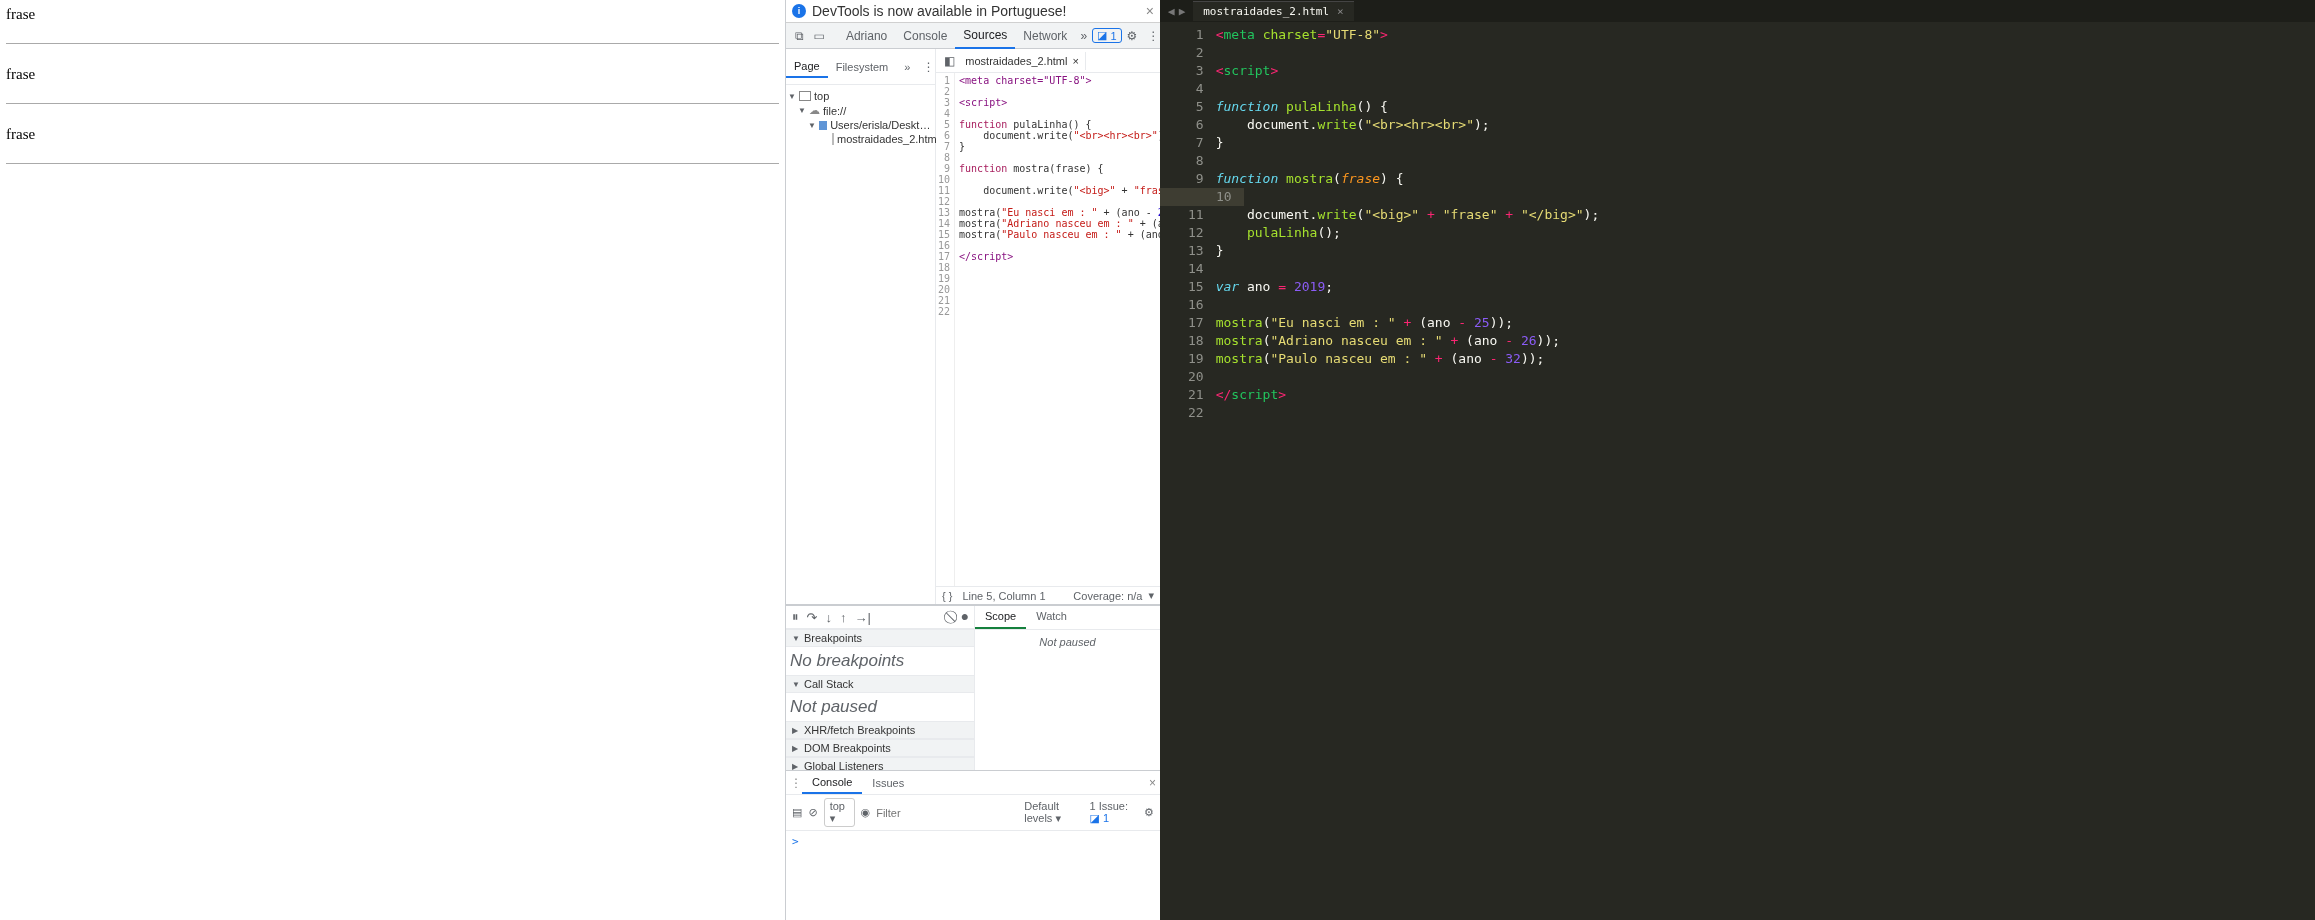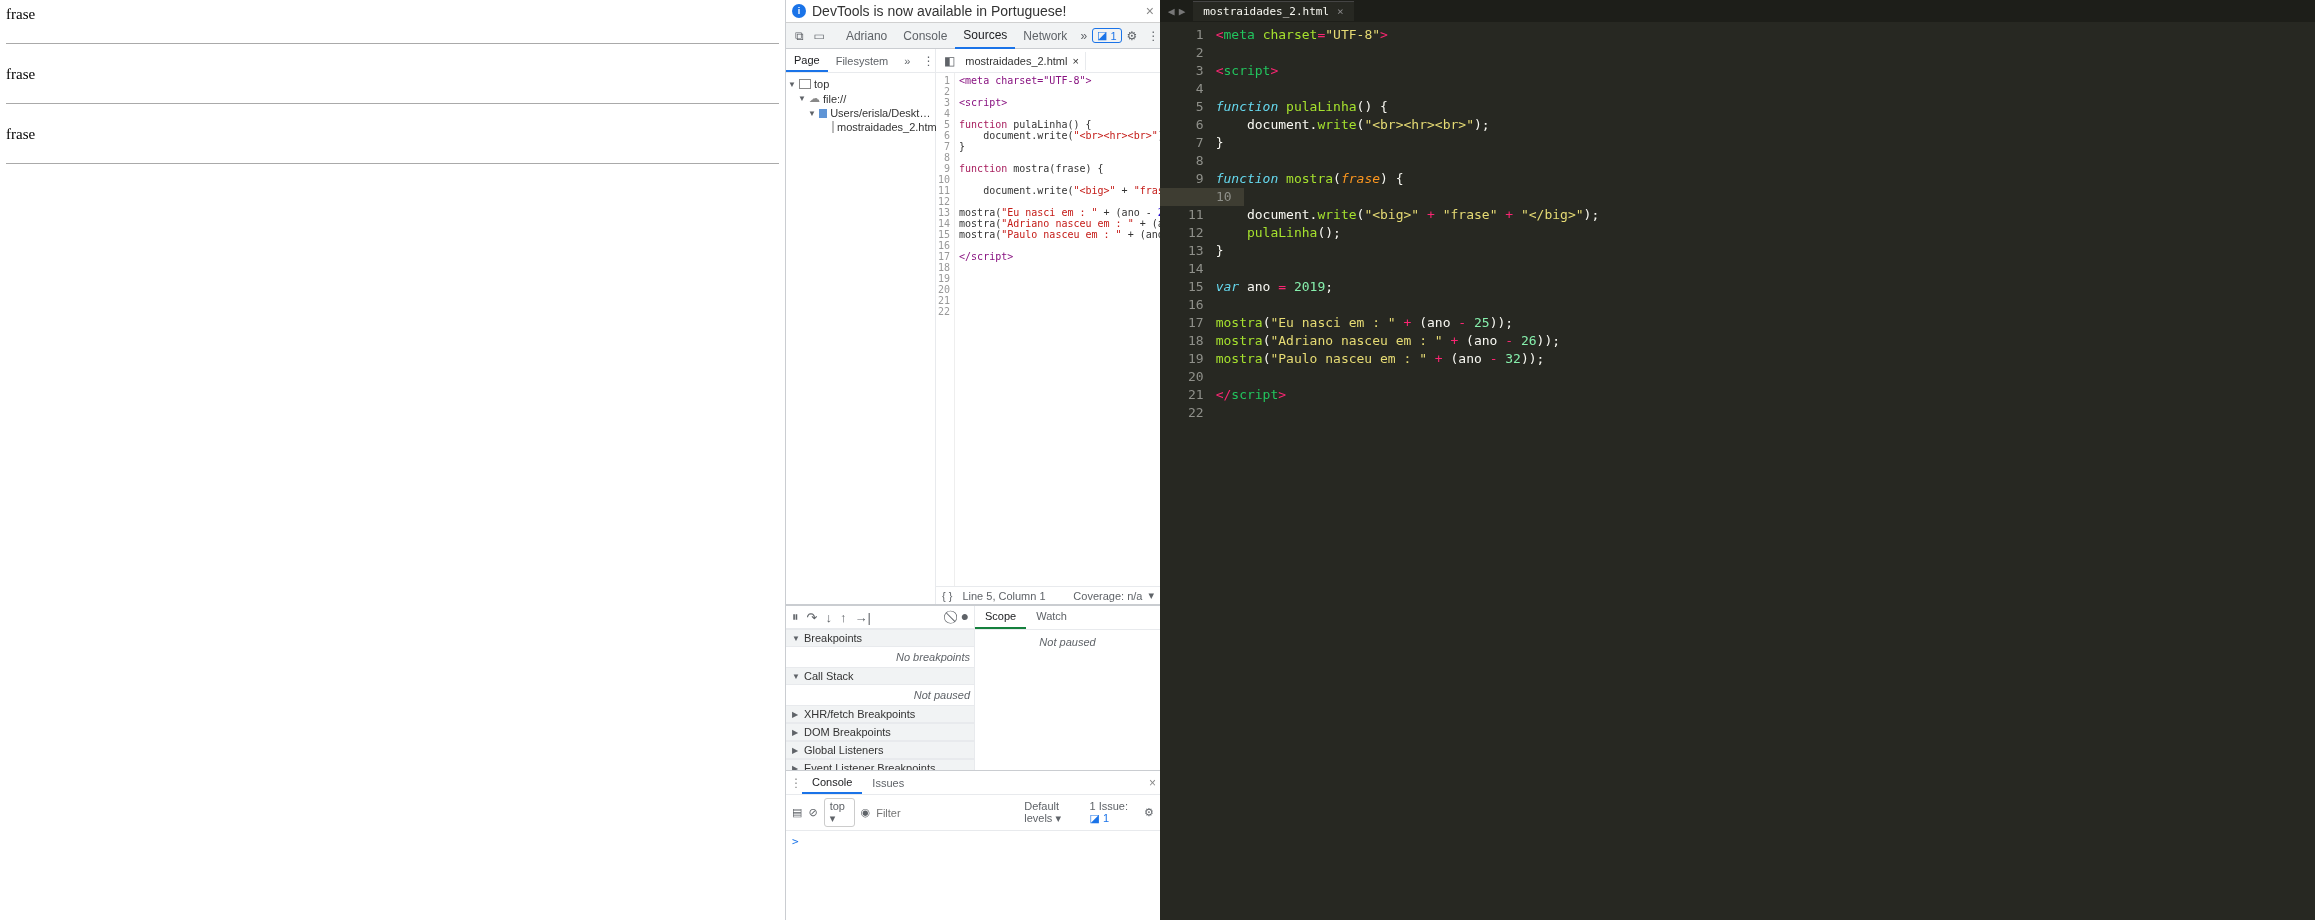--- a/index.html
+++ b/index.html
@@ -32,21 +32,21 @@
   .dt-tabbar .spacer { flex: 1; }
   .dt-tabbar .badge { display: inline-flex; align-items: center; gap: 3px; border: 1px solid #1a73e8; color: #1a73e8; padding: 0 4px; border-radius: 3px; font-size: 11px; }
   .dt-tabbar .gear { color: #5f6368; }
 
   
   .sources-body { flex: 1; display: flex; flex-direction: column; min-height: 0; }
   .sources-top { flex: 1; display: flex; min-height: 0; border-bottom: 1px solid #cacdd1; }
 
   
   .nav-pane { width: 150px; background: #fff; border-right: 1px solid #e8eaed; display: flex; flex-direction: column; }
-  .nav-tabs { display: flex; align-items: center; border-bottom: 1px solid #e8eaed; height: 24px; }
+  .nav-tabs { display: flex; align-items: center; border-bottom: 1px solid #e8eaed; height: 36px; }
   .nav-tabs .ntab { padding: 4px 8px; font-size: 11px; color: #5f6368; cursor: pointer; }
   .nav-tabs .ntab.active { color: #202124; border-bottom: 2px solid #1a73e8; }
   .nav-tree { padding: 4px 2px; font-size: 11px; color: #333; }
   .nav-tree .tree-row { display: flex; align-items: center; gap: 3px; padding: 1px 0; white-space: nowrap; }
   .nav-tree .indent1 { padding-left: 10px; }
   .nav-tree .indent2 { padding-left: 20px; }
   .nav-tree .indent3 { padding-left: 44px; }
   .tri { font-size: 8px; color: #5f6368; width: 8px; display: inline-block; }
   .frame-icon { width: 12px; height: 10px; border: 1px solid #888; display: inline-block; }
   .cloud-icon::before { content: "☁"; color: #888; font-size: 11px; }
@@ -69,21 +69,21 @@
   .ed-status { display: flex; align-items: center; border-top: 1px solid #e8eaed; font-size: 11px; padding: 2px 6px; color: #5f6368; }
   .ed-status .sp { flex: 1; }
 
   
   .dbg-bottom { height: 165px; display: flex; border-top: 1px solid #cacdd1; background: #fff; }
   .dbg-left { width: 189px; display: flex; flex-direction: column; border-right: 1px solid #e8eaed; }
   .dbg-toolbar { display: flex; align-items: center; gap: 8px; padding: 3px 6px; border-bottom: 1px solid #e8eaed; color: #5f6368; font-size: 13px; }
   .dbg-toolbar .ico { cursor: pointer; }
   .dbg-sections { flex: 1; overflow-y: auto; }
   .dbg-section-hdr { background: #f1f3f4; border-top: 1px solid #e8eaed; border-bottom: 1px solid #e8eaed; padding: 2px 6px; font-size: 11px; color: #333; cursor: pointer; display: flex; align-items: center; gap: 4px; }
-  .dbg-section-body { padding: 4px; font-size: 11px; color: #5f6368; text-align: right; font-style: italic; }
+  .dbg-section-body { padding: 4px; font-size: 17px; color: #5f6368; text-align: left; font-style: italic; }
   .dbg-right { flex: 1; display: flex; flex-direction: column; }
   .scope-tabs { display: flex; border-bottom: 1px solid #e8eaed; height: 24px; }
   .scope-tabs .stab { padding: 4px 10px; font-size: 11px; color: #5f6368; cursor: pointer; }
   .scope-tabs .stab.active { color: #202124; border-bottom: 2px solid #15803d; }
   .scope-body { flex: 1; padding: 6px; font-size: 11px; color: #5f6368; text-align: center; font-style: italic; }
 
   
   .console-drawer { height: 150px; display: flex; flex-direction: column; border-top: 1px solid #cacdd1; background: #fff; }
   .cd-tabs { display: flex; align-items: center; border-bottom: 1px solid #e8eaed; height: 24px; padding: 0 4px; }
   .cd-tabs .ctab { padding: 4px 10px; font-size: 11px; color: #5f6368; cursor: pointer; }
@@ -103,21 +103,21 @@
   .ce-code-area { flex: 1; display: flex; overflow: auto; padding-top: 4px; }
   .ce-gutter { background: #272822; color: #8f908a; text-align: right; padding: 0 12px 0 16px; font-size: 13px; line-height: 18px; white-space: pre; user-select: none; }
   .ce-gutter .hl { background: #3e3d32; display: inline-block; width: calc(100% + 28px); margin-left: -16px; padding-left: 16px; padding-right: 12px; box-sizing: content-box; }
   .ce-code { font-size: 13px; line-height: 18px; white-space: pre; flex: 1; }
   .ce-code .hl-line { background: #3e3d32; display: block; }
   .tok-tag  { color: #22c55e; } 
   .tok-kw   { color: #66d9ef; font-style: italic; }
   .tok-fn   { color: #a6e22e; }
   .tok-par  { color: #fd971f; font-style: italic; }
   .tok-str  { color: #e6db74; }
-  .tok-num  { color: #86efac; }
+  .tok-num  { color: #8b5cf6; }
   .tok-op   { color: #f92672; }
 </style>
 </head>
 <body>
 
 <div class="browser-col">
   <div class="serif">frase</div>
   <br><hr><br>
   <div class="serif">frase</div>
   <br><hr><br>

